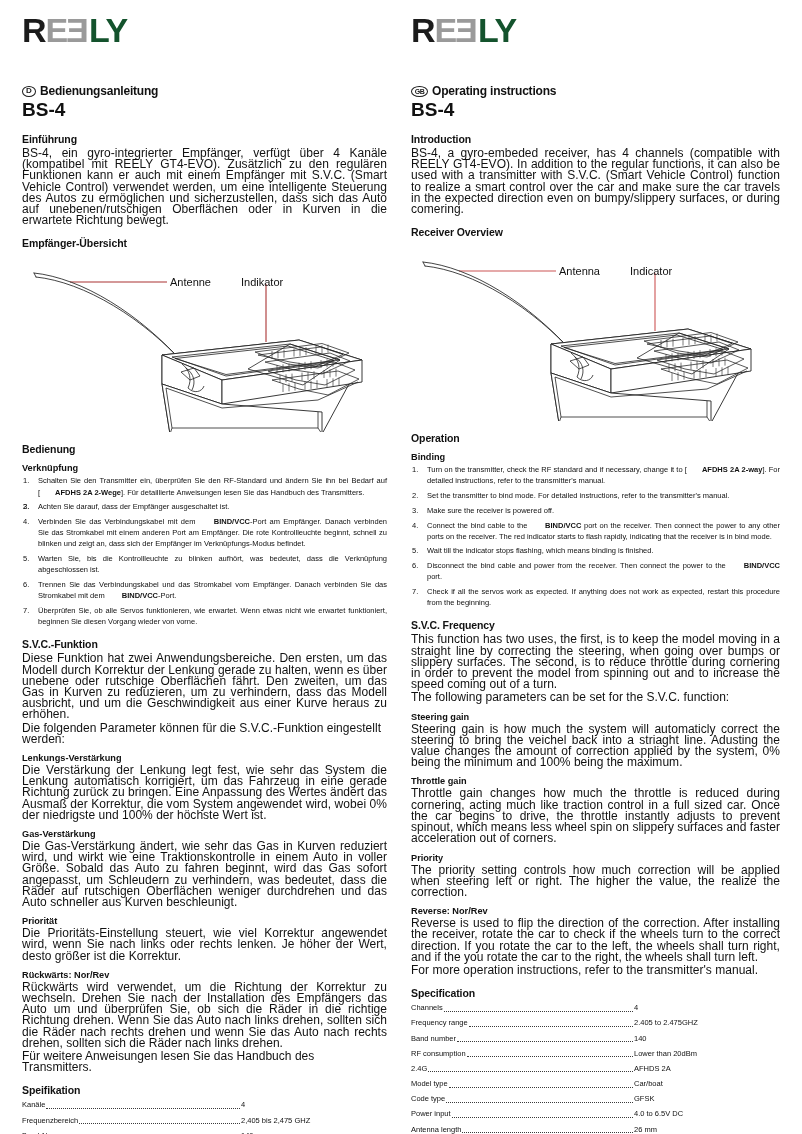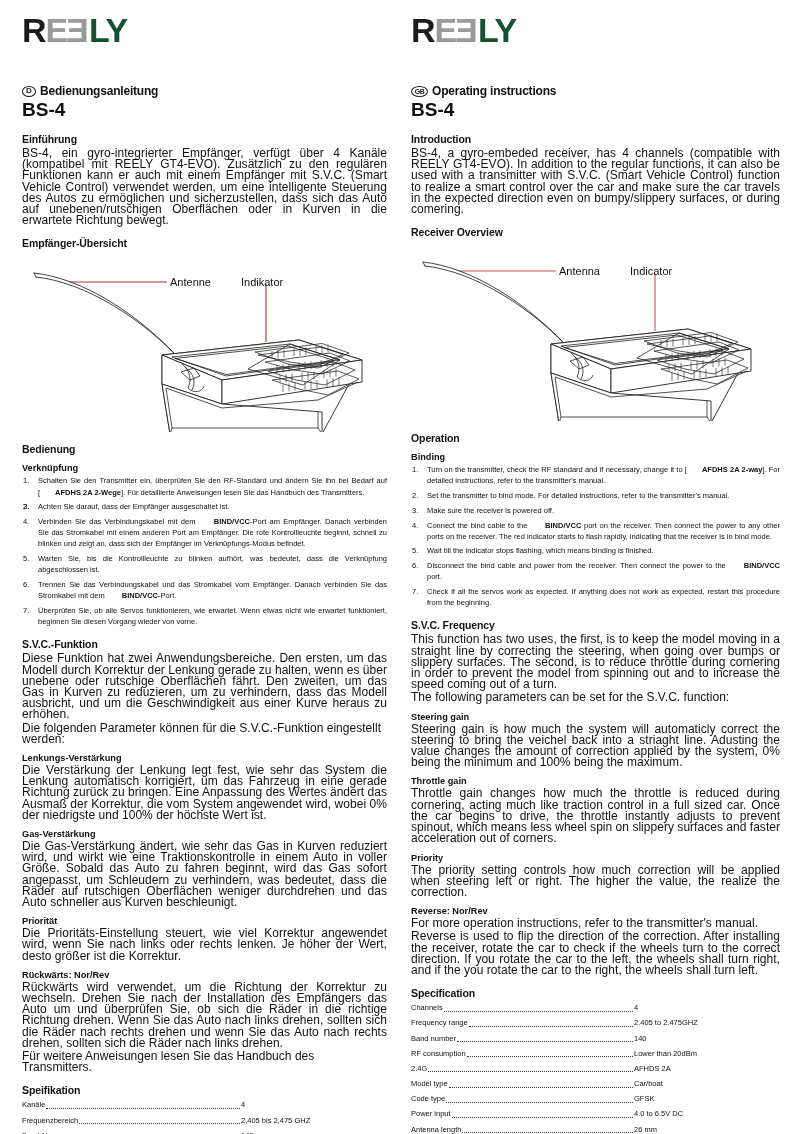--- a/index.html
+++ b/index.html
@@ -441,22 +441,22 @@
     <h3 class="sub">Steering gain</h3>
     <p class="body">Steering gain is how much the system will automaticly correct the steering to bring the veichel back into a striaght line. Adusting the value changes the amount of correction applied by the system, 0% being the minimum and 100% being the maximum.</p>
 
     <h3 class="sub">Throttle gain</h3>
     <p class="body">Throttle gain changes how much the throttle is reduced during cornering, acting much like traction control in a full sized car. Once the car begins to drive, the throttle instantly adjusts to prevent spinout, which means less wheel spin on slippery surfaces and faster acceleration out of corners.</p>
 
     <h3 class="sub">Priority</h3>
     <p class="body">The priority setting controls how much correction will be applied when steering left or right. The higher the value, the realize the correction.</p>
 
     <h3 class="sub">Reverse: Nor/Rev</h3>
+    <p class="body">Reverse is used to flip the direction of the correction. After installing the receiver, rotate the car to check if the wheels turn to the correct direction. If you rotate the car to the left, the wheels shall turn right, and if the you rotate the car to the right, the wheels shall turn left.</p>
     <p class="body nojust">For more operation instructions, refer to the transmitter's manual.</p>
-    <p class="body">Reverse is used to flip the direction of the correction. After installing the receiver, rotate the car to check if the wheels turn to the correct direction. If you rotate the car to the left, the wheels shall turn right, and if the you rotate the car to the right, the wheels shall turn left.</p>
 
     <h2 class="sec">Specification</h2>
     <ul class="spec" id="en-spec">
         <li>
           <span class="k">Channels</span>
           <span class="dots"></span>
           <span class="v">4</span>
         </li>
         <li>
           <span class="k">Frequency range</span>

